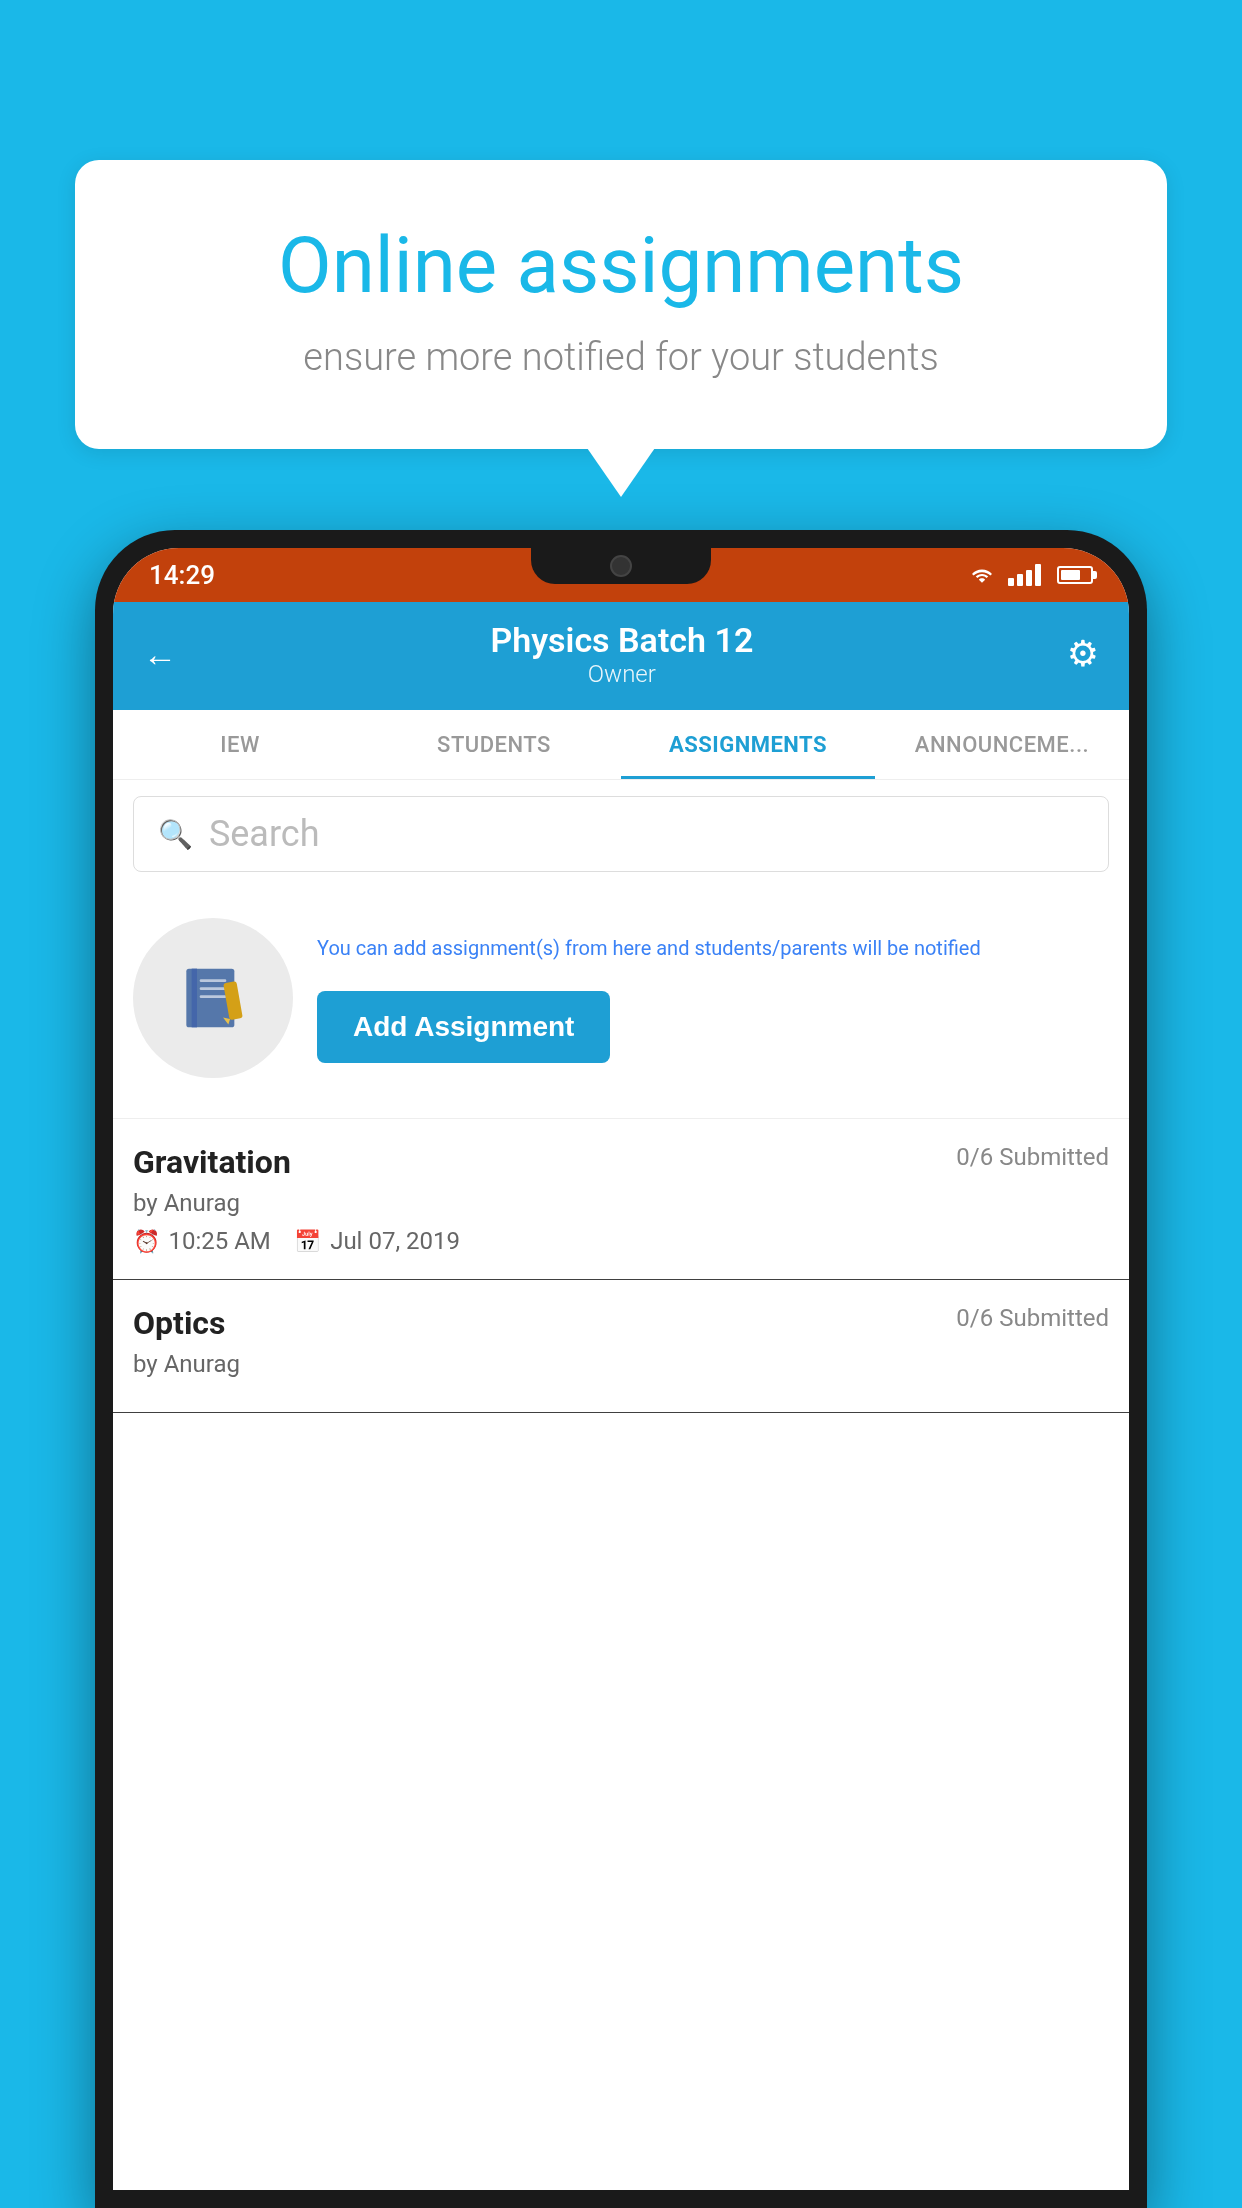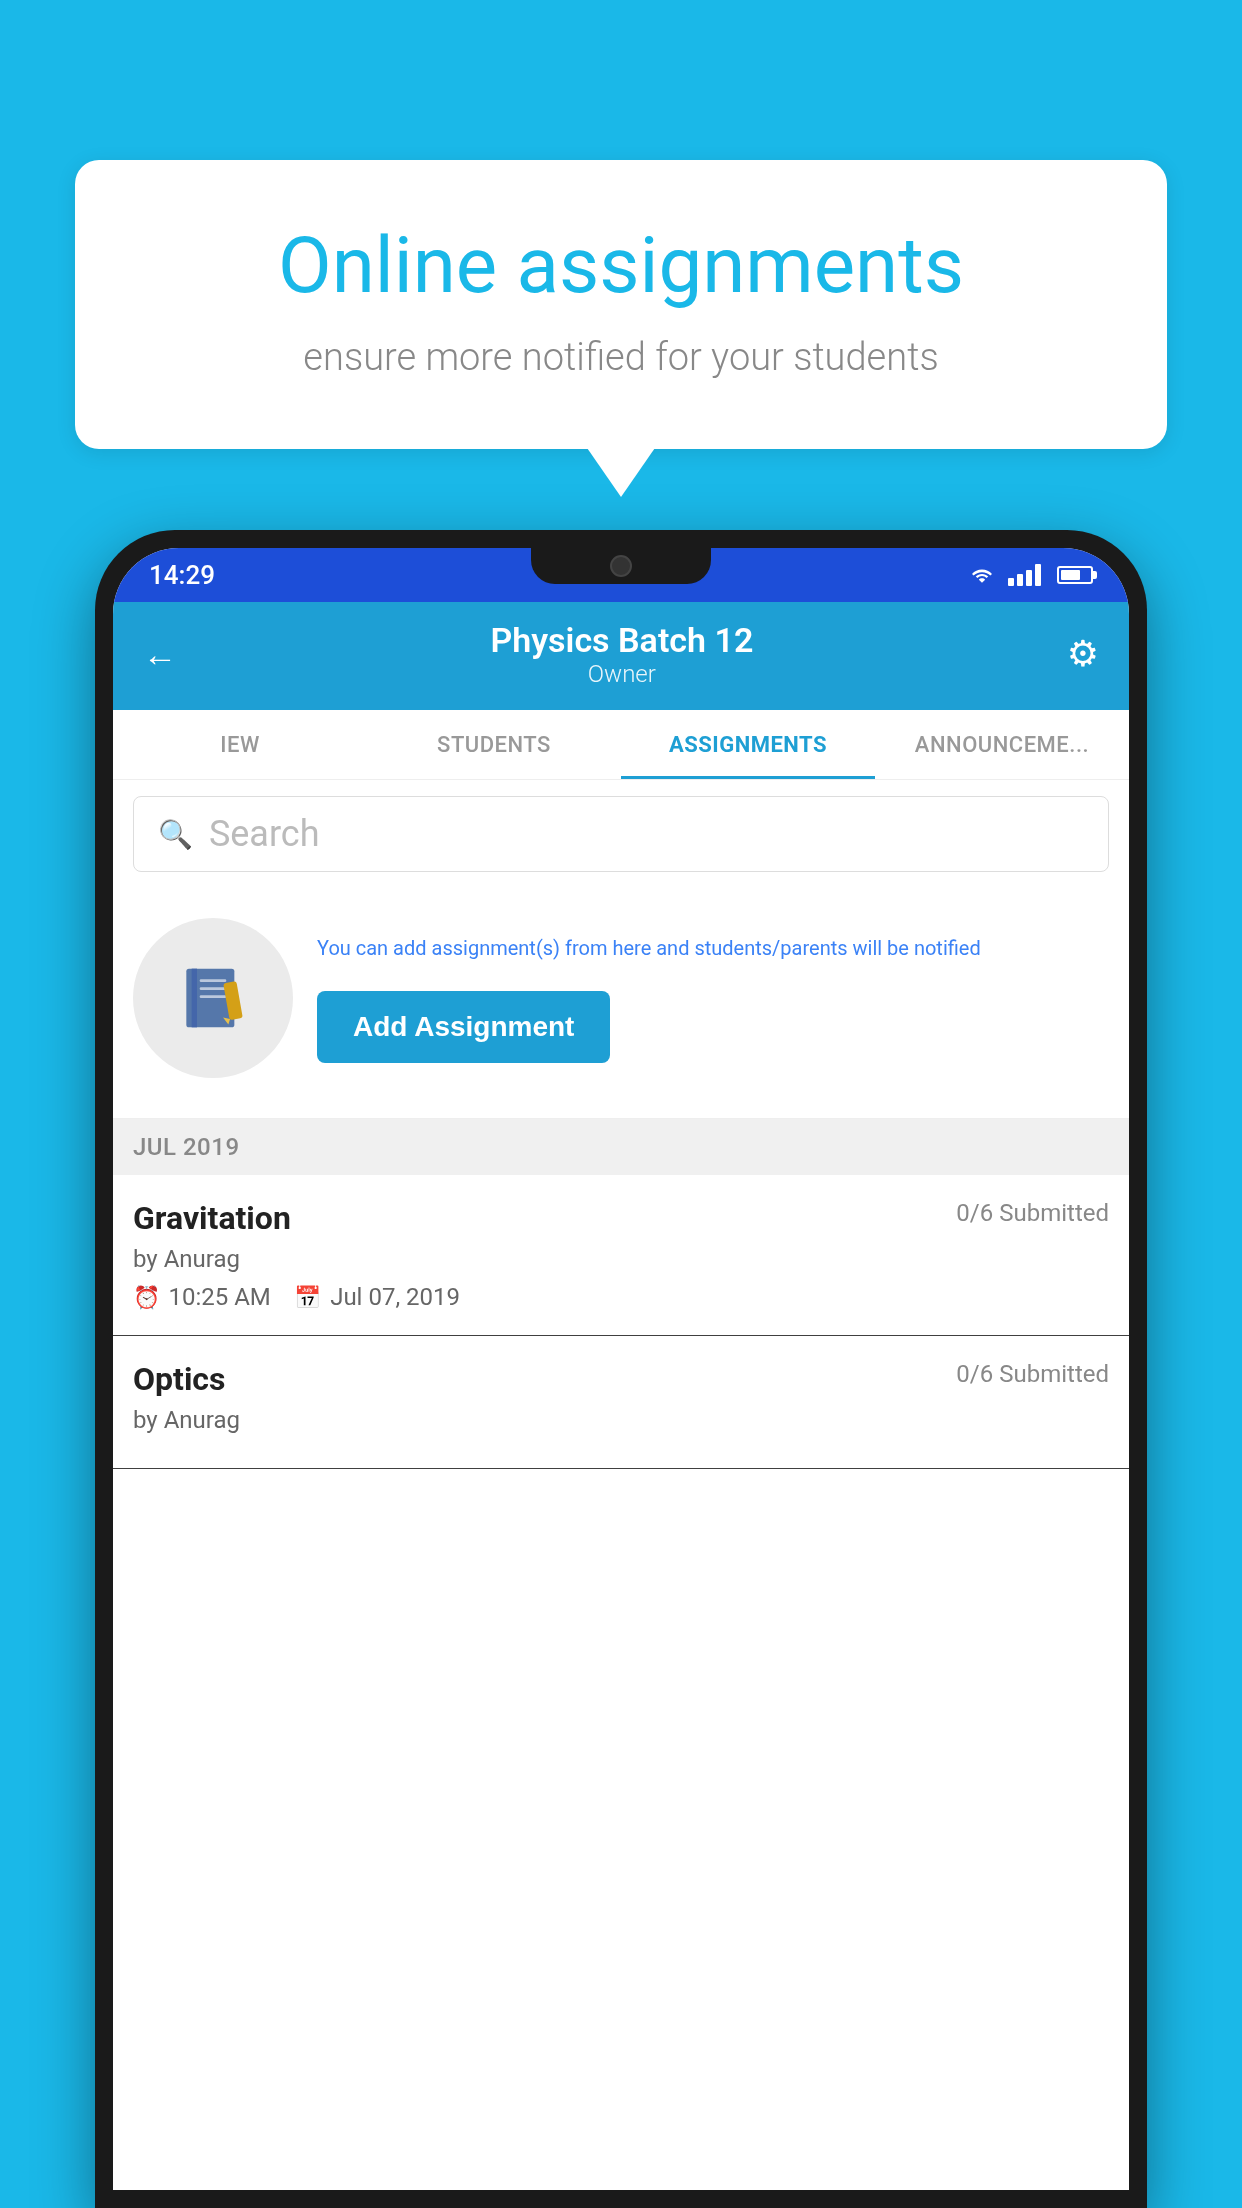--- a/index.html
+++ b/index.html
@@ -96,21 +96,21 @@
       background: white;
       border-radius: 66px 66px 0 0;
       overflow: hidden;
       height: 100%;
       display: flex;
       flex-direction: column;
     }
 
     
     .status-bar {
-      background: #1d4ed8;
+      background: #c2410c;
       height: 54px;
       display: flex;
       align-items: center;
       justify-content: space-between;
       padding: 0 36px;
       flex-shrink: 0;
       gap: 38px;
     }
 
     .status-time {
@@ -455,23 +455,20 @@
             <rect x="40" y="18" width="10" height="28" rx="2" fill="#d4a017" transform="rotate(-10 45 32)"></rect>
             <polygon points="38,44 43,46 41,50" fill="#e8c04a" transform="rotate(-10 41 47)"></polygon>
           </svg>
         </div>
         <div class="promo-text-area">
           <p class="promo-text">You can add assignment(s) from here and students/parents will be notified</p>
           <button class="add-assignment-btn">Add Assignment</button>
         </div>
       </div>
 
-      <div class="month-separator">
-        <span>JUL 2019</span>
-      </div>
 
       <div class="assignment-item">
         <div class="assignment-header">
           <span class="assignment-title">Gravitation</span>
           <span class="assignment-submitted">0/6 Submitted</span>
         </div>
         <div class="assignment-author">by Anurag</div>
         <div class="assignment-meta">
           <div class="meta-item">
             <span class="meta-icon">⏰</span>

